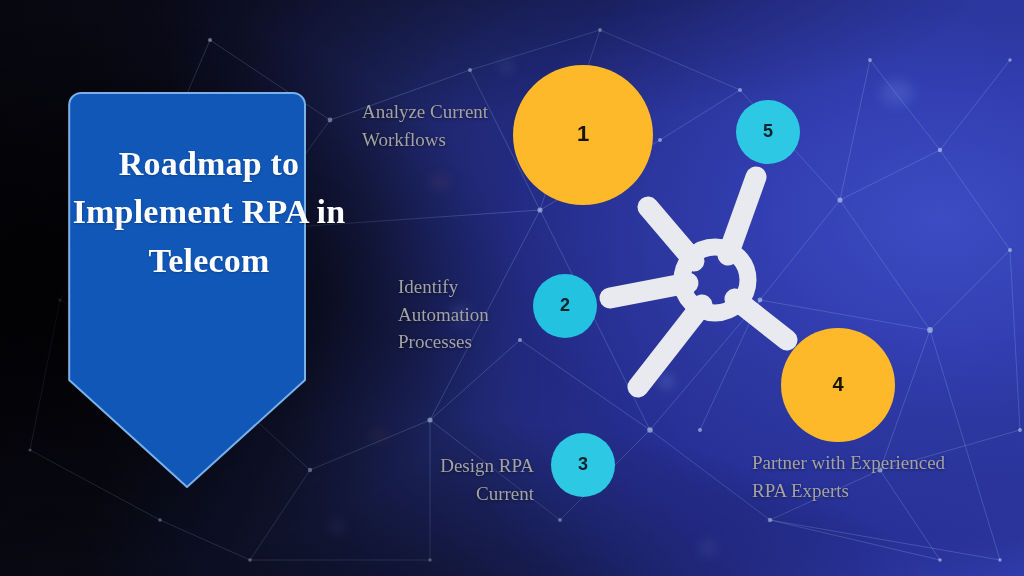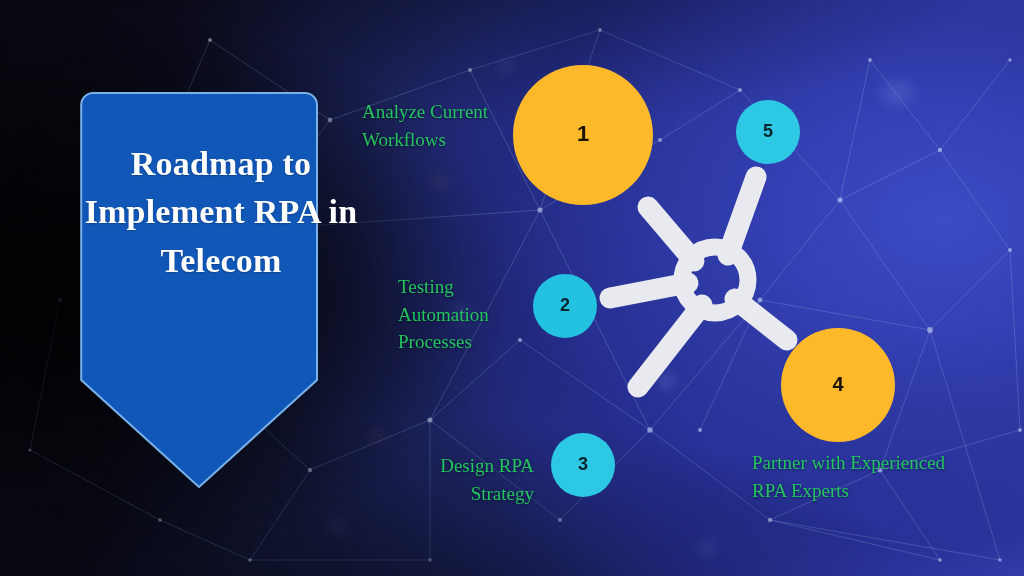--- a/index.html
+++ b/index.html
@@ -39,21 +39,21 @@
   .bg-bokeh { position: absolute; inset: 0; pointer-events: none; }
   .bokeh {
     position: absolute;
     border-radius: 50%;
     filter: blur(6px);
   }
 
   
   #banner {
     position: absolute;
-    left: 80px;
+    left: 68px;
     top: 92px;
     width: 282px;
     height: 396px;
   }
   #banner .shape {
     position: absolute;
     inset: 0;
   }
   #banner .title {
     position: absolute;
@@ -93,21 +93,21 @@
 
   .node-1 { left: 513px; top: 65px;  width: 140px; height: 140px; font-size: 22px; }
   .node-2 { left: 533px; top: 274px; width: 64px;  height: 64px;  font-size: 18px; }
   .node-3 { left: 551px; top: 433px; width: 64px;  height: 64px;  font-size: 18px; }
   .node-4 { left: 781px; top: 328px; width: 114px; height: 114px; font-size: 20px; }
   .node-5 { left: 736px; top: 100px; width: 64px;  height: 64px;  font-size: 18px; }
 
   
   .label {
     position: absolute;
-    color: #22c55e;
+    color: #a3a3a3;
     font-size: 19px;
     line-height: 1.45;
     text-shadow: 0 1px 3px rgba(0,0,0,0.45);
     white-space: pre-line;
   }
   .label-1 { left: 362px; top: 98px;  width: 150px; text-align: left; }
   .label-2 { left: 398px; top: 273px; width: 122px; text-align: left; }
   .label-3 { left: 406px; top: 452px; width: 128px; text-align: right; }
   .label-4 { left: 752px; top: 449px; width: 240px; text-align: left; }
   .label-5 { left: 812px; top: 105px; width: 190px; text-align: left; }
@@ -234,21 +234,21 @@
   </div>
   <div class="node node-4" style="background: rgb(253, 185, 42); color: rgb(26, 18, 5);">
     <span class="num">4</span>
   </div>
   <div class="node node-5" style="background: rgb(44, 200, 228); color: rgb(8, 36, 44);">
     <span class="num">5</span>
   </div>
 
   <div class="label label-1">Analyze Current
 Workflows</div>
-  <div class="label label-2">Testing
+  <div class="label label-2">Identify
 Automation
 Processes</div>
   <div class="label label-3">Design RPA
-Strategy</div>
+Current</div>
   <div class="label label-4">Partner with Experienced
 RPA Experts</div>
 
 </div>
 
 </body></html>

